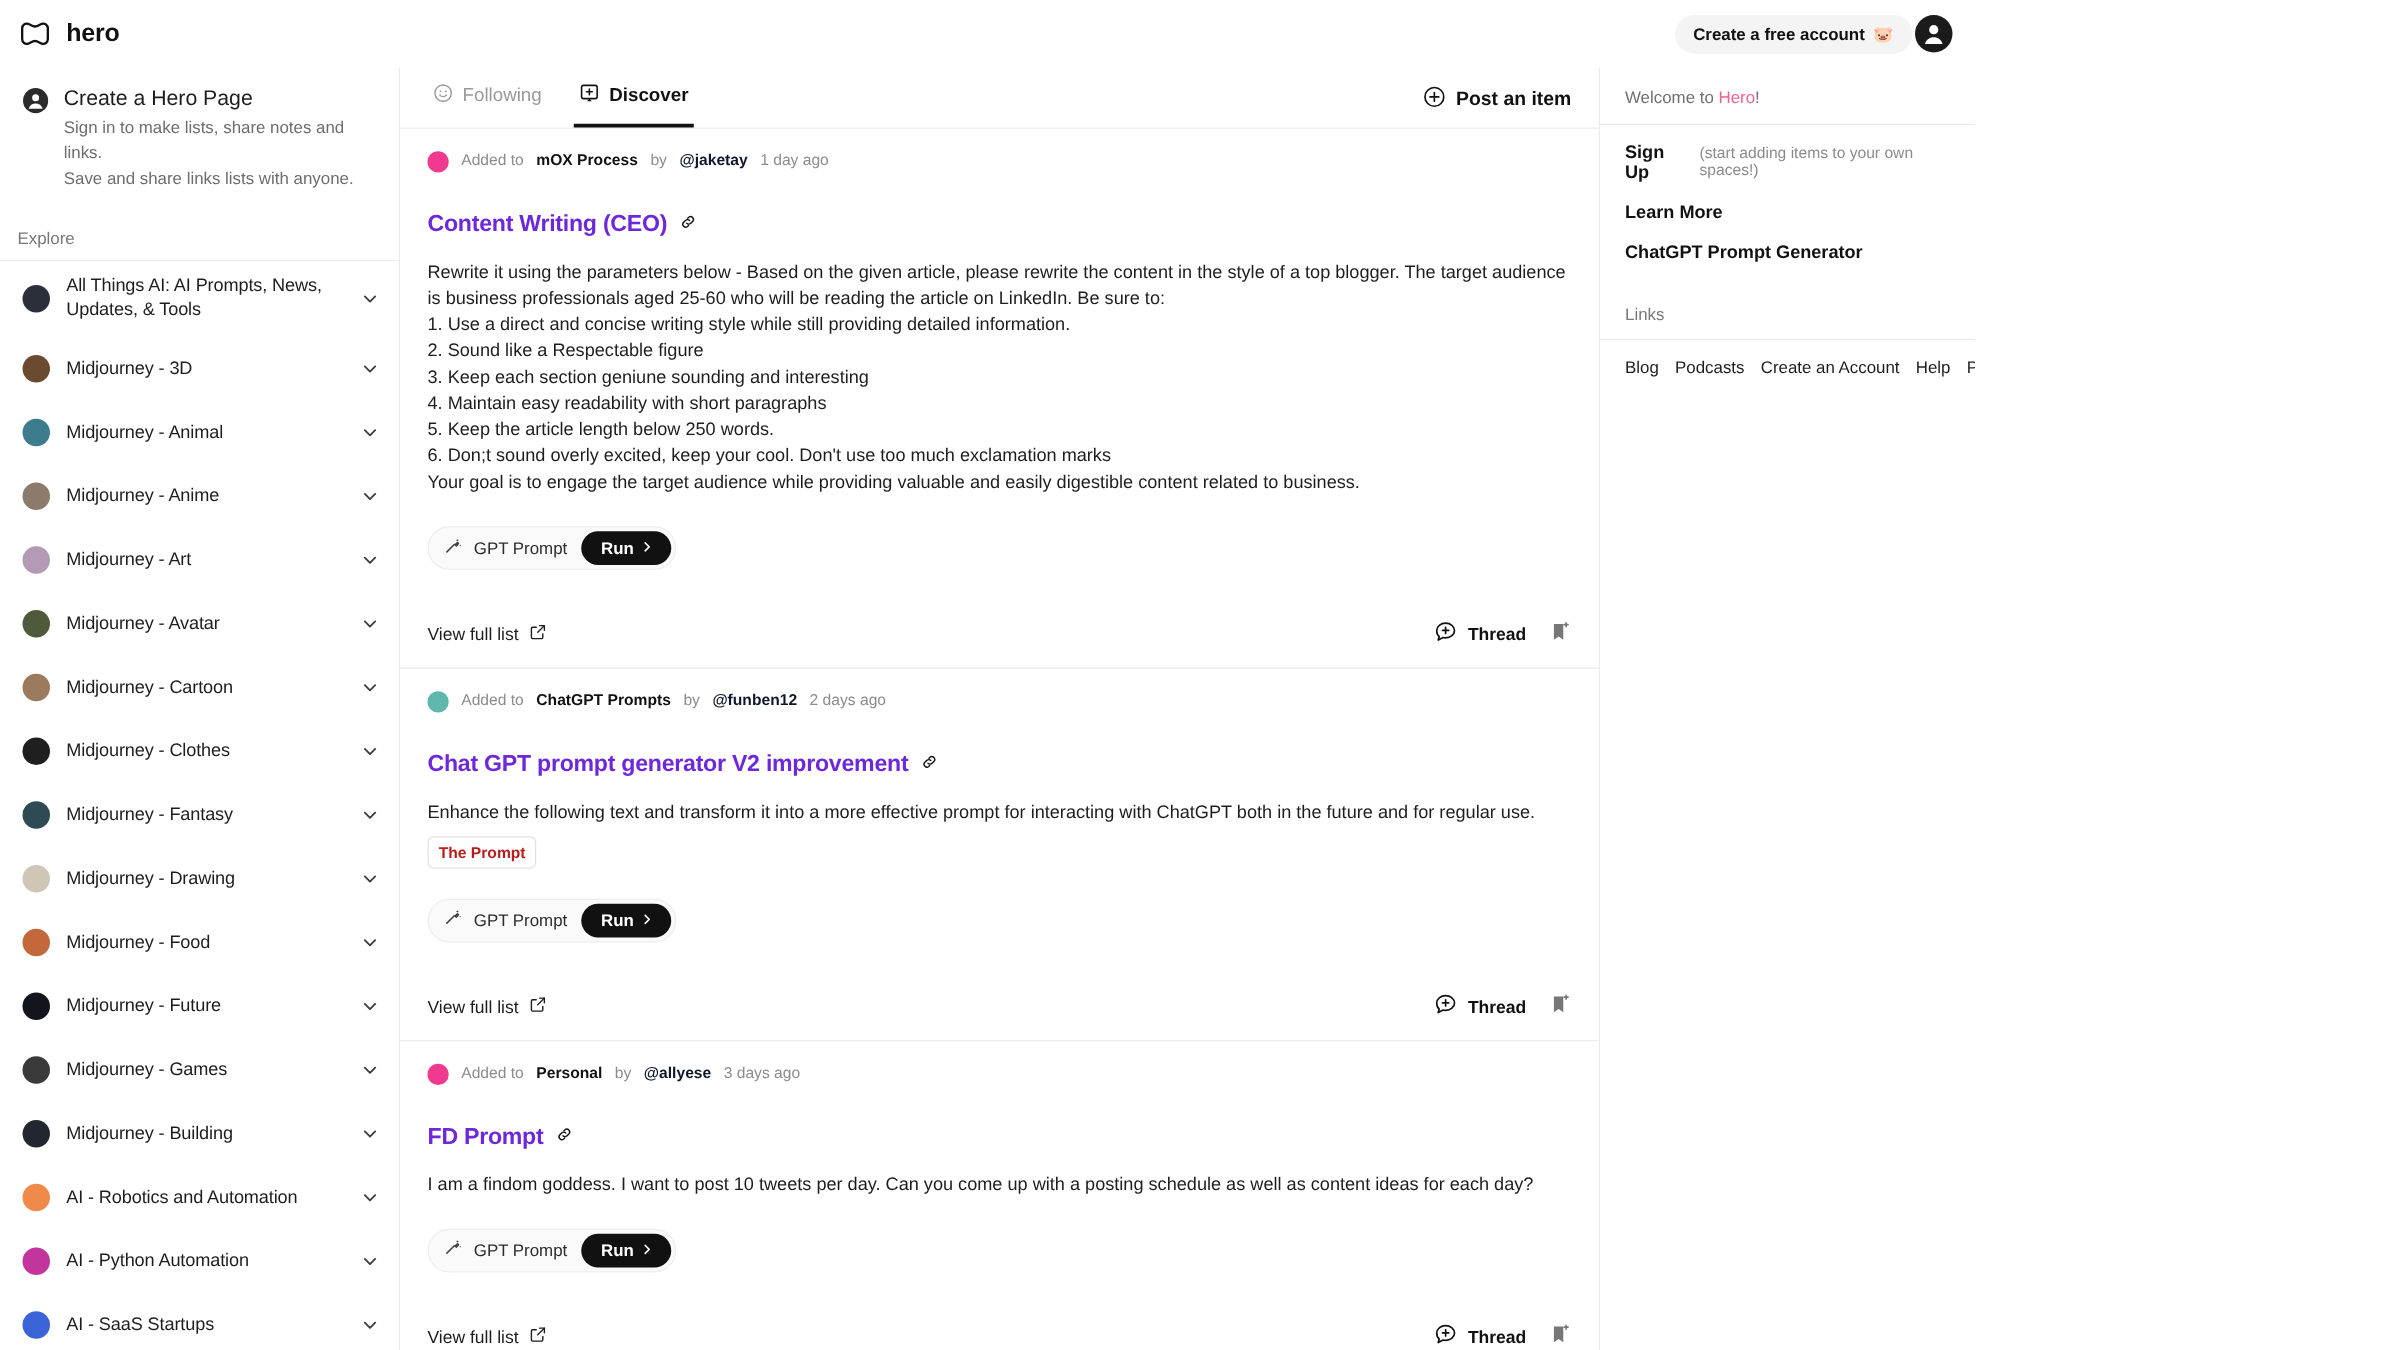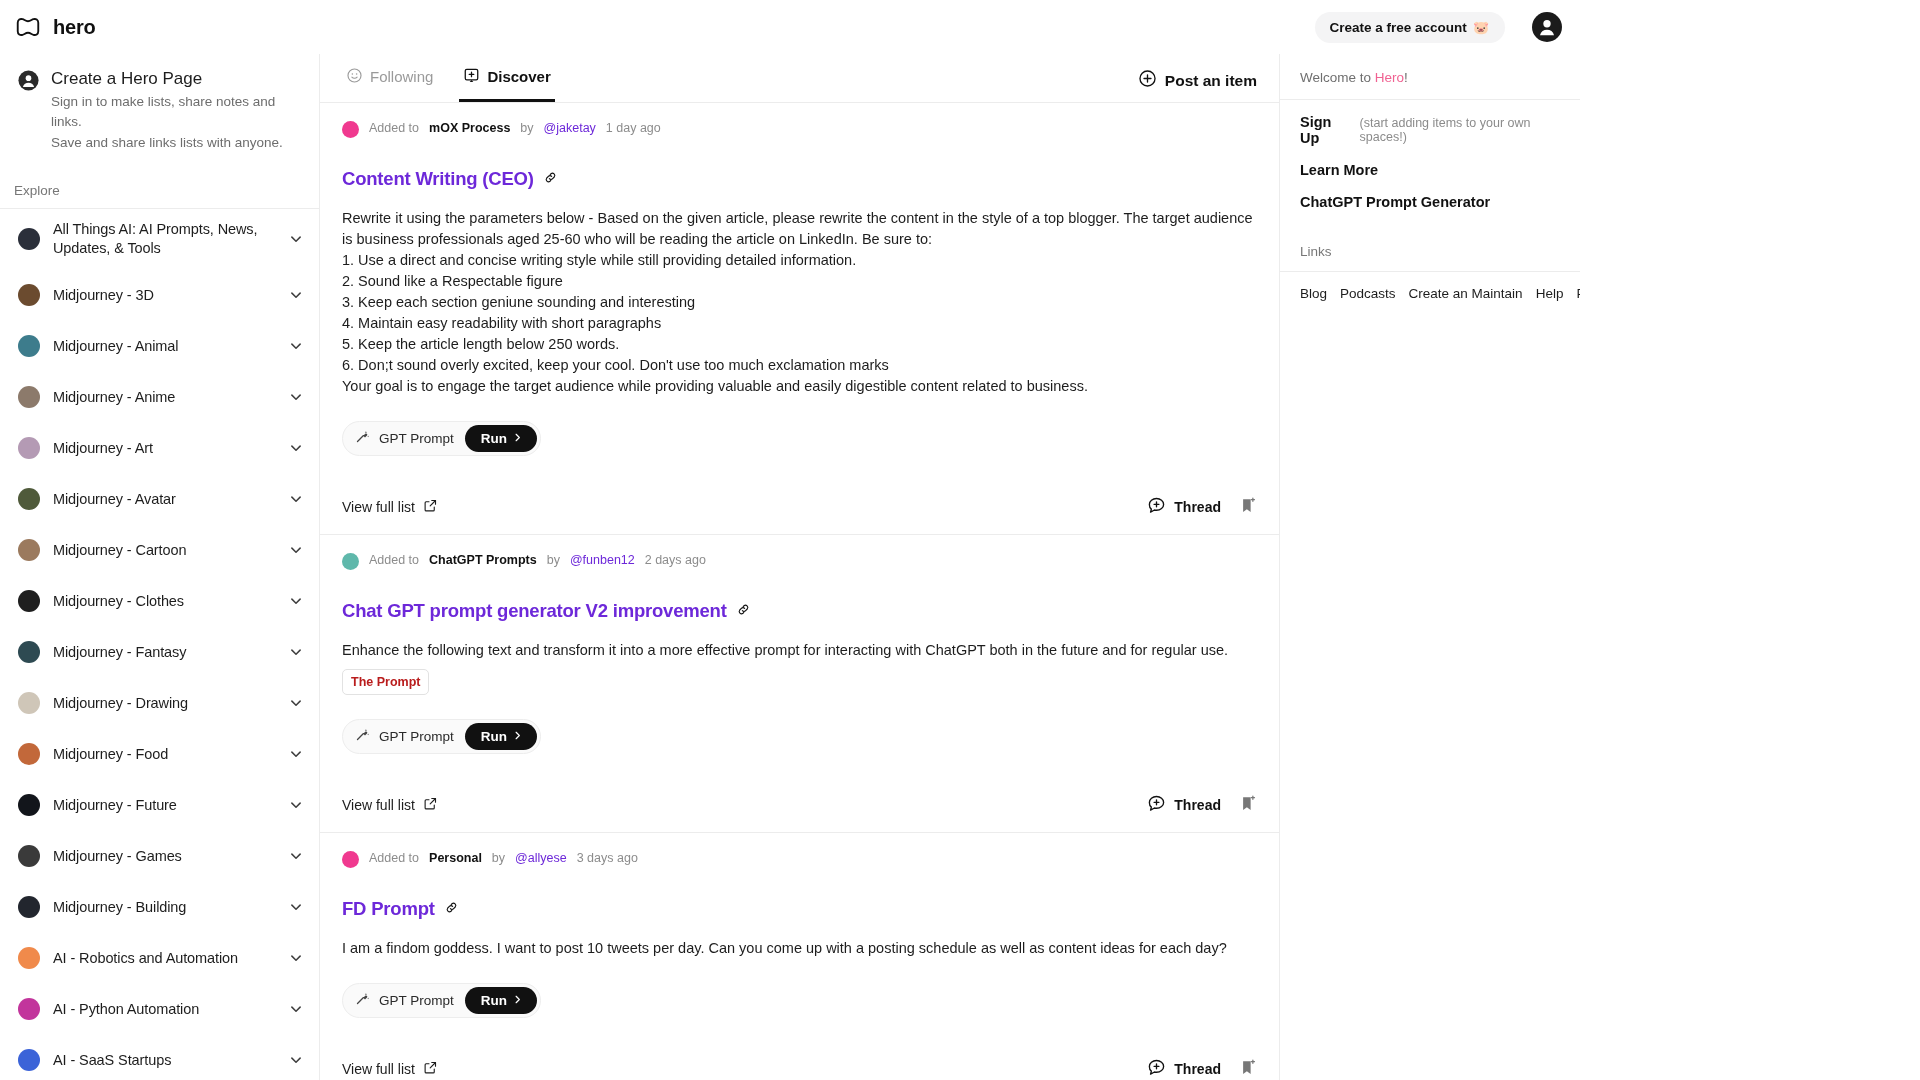--- a/index.html
+++ b/index.html
@@ -15,21 +15,21 @@
   
   .topbar {
     height: 54px; flex: 0 0 54px;
     display: flex; align-items: center; justify-content: space-between;
     padding: 0 18px 0 14px;
     background: #fff;
   }
   .brand { display: flex; align-items: center; gap: 11px; }
   .brand-logo { width: 28px; height: 22px; display: block; }
   .brand-name { font-size: 20px; font-weight: bold; letter-spacing: -0.2px; color: #111; }
-  .topbar-right { display: flex; align-items: center; gap: 27px; }
+  .topbar-right { display: flex; align-items: center; gap: 2px; }
   .cta-pill {
     display: flex; align-items: center; gap: 7px;
     background: #f4f4f5; border: none; border-radius: 20px;
     padding: 8px 15px; font-size: 13.5px; font-weight: bold; color: #111;
     font-family: "Liberation Sans", sans-serif; cursor: pointer;
   }
   .cta-emoji { font-size: 13px; line-height: 1; }
   .avatar-btn {
     width: 30px; height: 30px; border-radius: 50%;
     background: #1b1b1b; display: flex; align-items: center; justify-content: center;
@@ -105,21 +105,21 @@
     background: none; border: none; cursor: pointer;
     padding-bottom: 10px;
     font-family: "Liberation Sans", sans-serif;
   }
 
   .feed { flex: 1 1 auto; overflow: hidden; }
   .post { border-bottom: 1px solid #ececec; padding: 18px 22px 0 22px; }
   .post-meta { display: flex; align-items: flex-start; gap: 10px; font-size: 12.5px; color: #8c8c8c; }
   .post-meta-av { width: 17px; height: 17px; border-radius: 50%; flex: 0 0 17px; }
   .post-meta-space { color: #111; font-weight: bold; }
-  .post-meta-user { color: #6d28d9; font-weight: normal; }
+  .post-meta-user { color: #0f172a; font-weight: bold; }
   .post-title {
     display: flex; align-items: center; gap: 9px;
     font-size: 18.5px; font-weight: bold; color: #6d28d9;
     margin-top: 30px;
     letter-spacing: -0.2px;
   }
   .post-body { margin-top: 18px; font-size: 14.5px; color: #1d1d1d; line-height: 1.45; }
   .post-body p { margin: 0; }
   .tag-chip {
     display: inline-block; margin-top: 7px;
@@ -593,21 +593,21 @@
           </div>
           <div class="rc-link-row">
             <span class="rc-link">ChatGPT Prompt Generator</span>
           </div>
         </div>
       <div class="rc-section-label">Links</div>
       <div class="rc-divider"></div>
       <div class="rc-footer-links" id="right-footer-links">
           <span>Blog</span>
           <span>Podcasts</span>
-          <span>Create an Maintain</span>
+          <span>Create an Account</span>
           <span>Help</span>
           <span>Privacy Policy</span>
           <span>Chrome Extension</span>
           <span>Lists of Links</span>
           <span>Lists</span>
         </div>
     </aside>
 
   </div>
 </div>

